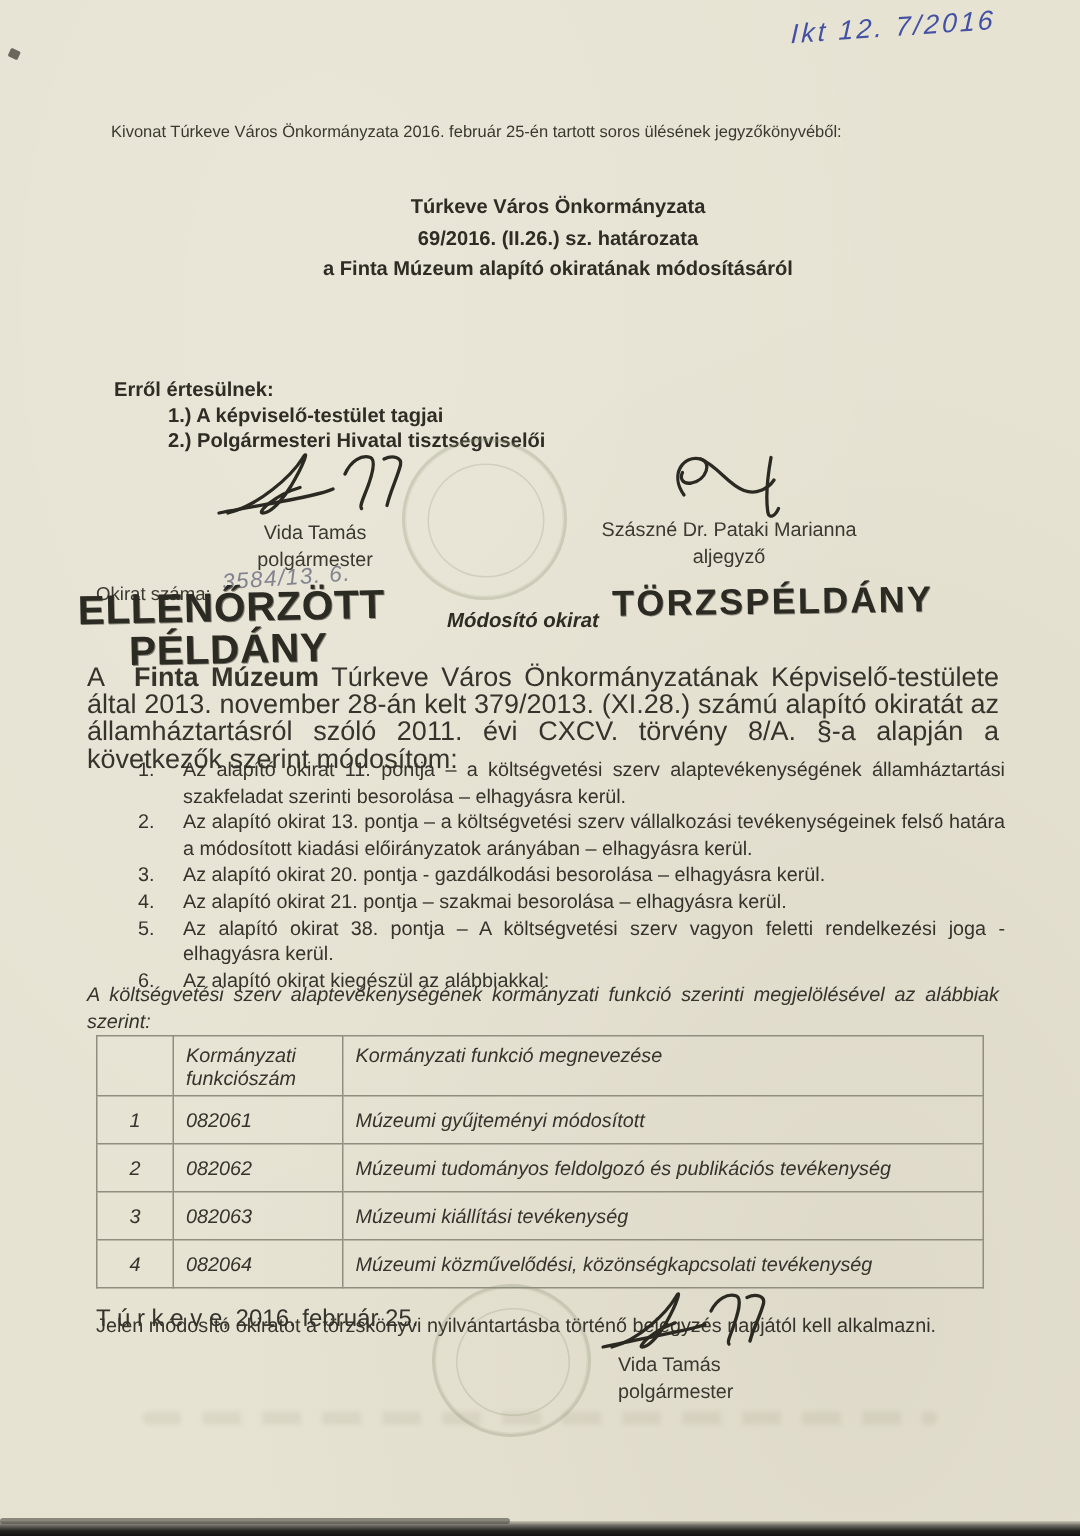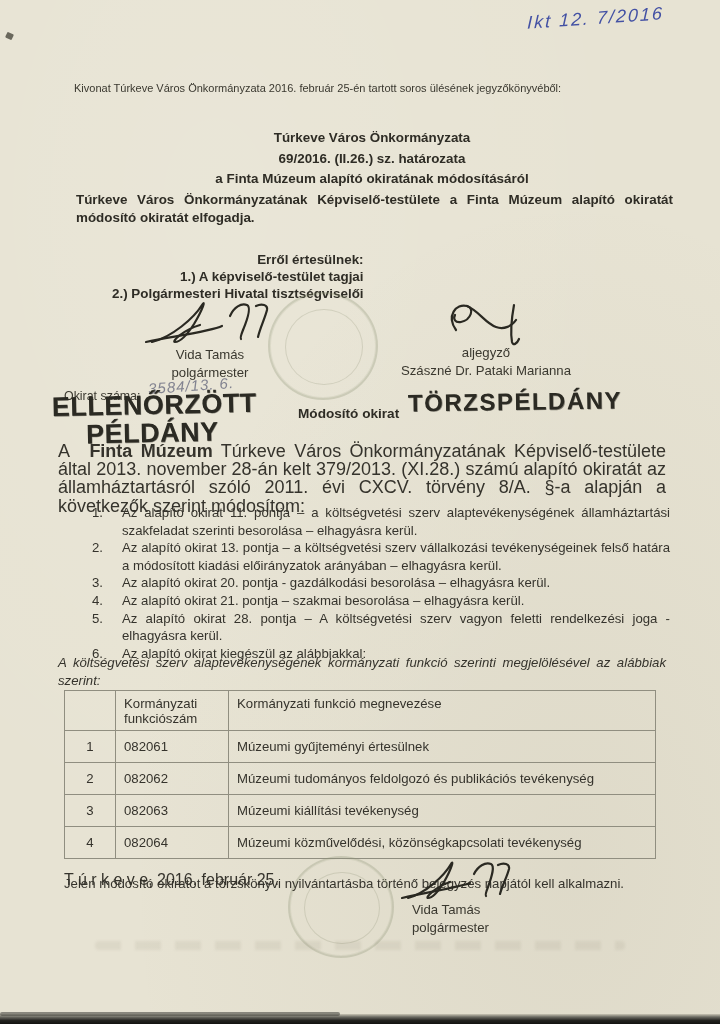--- a/index.html
+++ b/index.html
@@ -32,21 +32,21 @@
     white-space:nowrap;
   }
 
   .kivonat{left:74px;top:82px;font-size:11px;color:#3a382f;white-space:nowrap;}
 
   .title-block{left:0;top:128px;width:720px;font-size:13.4px;line-height:20.5px;color:#2e2c25;}
 
   .accept-para{left:64px;top:191px;width:597px;font-size:13.4px;line-height:17.6px;color:#2e2c25;}
   .accept-para div{margin:0;}
 
-  .notify{left:64px;top:251px;font-size:13.4px;line-height:17.2px;color:#2e2c25;text-align:right;}
+  .notify{left:64px;top:251px;font-size:13.4px;line-height:17.2px;color:#2e2c25;}
   .notify .items{margin-left:36px;}
 
   .sig-name{font-size:13.2px;line-height:18px;color:#3a382f;}
 
   .sig-svg path{fill:none;stroke:#2a2922;stroke-width:2.2;stroke-linecap:round;}
 
   .stamp-circle{
     border-radius:50%;
     border:2px solid rgba(140,145,115,0.30);
     box-shadow:inset 0 0 0 1px rgba(140,145,115,0.12);
@@ -69,21 +69,21 @@
 
   .stamp{color:#2b2a23;font-weight:bold;white-space:nowrap;}
   .stamp-ellenorzott{
     left:52px;top:391px;width:200px;
     font-size:27px;line-height:28px;
     text-align:center;
     transform:rotate(-1.2deg);
     letter-spacing:0.5px;
     text-shadow:0.6px 0.6px 0 rgba(43,42,35,0.55);
   }
-  .deed-heading{left:298px;top:406px;font-size:13.6px;font-weight:bold;color:#2e2c25;white-space:nowrap;}
+  .deed-heading{left:298px;top:406px;font-size:13.6px;font-weight:bold;color:#2e2c25;white-space:nowrap;font-style:italic;}
   .stamp-torzs{
     left:408px;top:388px;
     font-size:24px;
     letter-spacing:1.5px;
     transform:rotate(-0.8deg);
     text-shadow:0.6px 0.6px 0 rgba(43,42,35,0.5);
   }
 
   .deed-intro{left:58px;top:442px;width:608px;font-size:18px;line-height:18.2px;}
   .deed-list{left:92px;top:504px;width:578px;font-size:13.2px;line-height:17.6px;}
@@ -95,20 +95,21 @@
   table.funkcio{
     left:64px;top:690px;
     border-collapse:collapse;
     width:592px;
     font-size:13.2px;color:#35332c;
   }
   table.funkcio td{
     border:1.5px solid #908e80;
     padding:4px 8px;
     vertical-align:middle;
+    font-style:italic;
   }
   table.funkcio .c-idx{width:34px;text-align:center;}
   table.funkcio .c-num{width:96px;}
   table.funkcio tr{height:32px;}
   table.funkcio tr.head{height:40px;vertical-align:top;}
   table.funkcio tr.head td{vertical-align:top;padding-top:5px;}
 
   .closing-line{left:64px;top:876px;font-size:13.2px;white-space:nowrap;}
   .date-line{left:64px;top:871px;font-size:16px;white-space:nowrap;}
 
@@ -142,21 +143,20 @@
 
   <div class="abs kivonat">Kivonat Túrkeve Város Önkormányzata 2016. február 25-én tartott soros ülésének jegyzőkönyvéből:</div>
 
   <div class="abs title-block center bold">
     <div>Túrkeve Város Önkormányzata</div>
     <div>69/2016. (II.26.) sz. határozata</div>
     <div>a Finta Múzeum alapító okiratának módosításáról</div>
   </div>
 
   <div class="abs accept-para bold">
-    <div class="justify">Túrkeve Város Önkormányzatának Képviselő-testülete a Finta Múzeum alapító okiratát módosító okiratát elfogadja.</div>
   </div>
 
   <div class="abs notify bold">
     <div>Erről értesülnek:</div>
     <div class="items">
       <div>1.) A képviselő-testület tagjai</div>
       <div>2.) Polgármesteri Hivatal tisztségviselői</div>
     </div>
   </div>
 
@@ -170,22 +170,22 @@
     <div>Vida Tamás</div>
     <div>polgármester</div>
   </div>
 
   <svg class="abs sig-svg" style="left:440px;top:300px;" width="110" height="48" viewBox="0 0 110 48">
     <path d="M16 30 C 6 16, 16 3, 27 6 C 35 8, 31 20, 21 22 C 15 23, 13 19, 15 15"></path>
     <path d="M27 6 C 39 11, 45 23, 56 27 C 64 30, 72 26, 76 20"></path>
     <path d="M74 5 C 72 16, 70 30, 72 42 C 73 46, 77 44, 79 39"></path>
   </svg>
   <div class="abs sig-name center" style="left:378px;top:344px;width:216px;">
+    <div>Szászné Dr. Pataki Marianna</div>
     <div>aljegyző</div>
-    <div>Szászné Dr. Pataki Marianna</div>
   </div>
 
   <div class="abs stamp-circle" style="left:268px;top:292px;width:106px;height:104px;">
     <div class="inner"></div>
   </div>
 
   <div class="abs okirat-line">Okirat száma:</div>
   <div class="abs okirat-number">3584/13. 6.</div>
 
   <div class="abs stamp stamp-ellenorzott">
@@ -213,41 +213,41 @@
     <div class="li">
       <span class="num">3.</span>
       <span class="txt">Az alapító okirat 20. pontja - gazdálkodási besorolása – elhagyásra kerül.</span>
     </div>
     <div class="li">
       <span class="num">4.</span>
       <span class="txt">Az alapító okirat 21. pontja – szakmai besorolása – elhagyásra kerül.</span>
     </div>
     <div class="li">
       <span class="num">5.</span>
-      <span class="txt">Az alapító okirat 28. pontja – A költségvetési szerv vagyon feletti rendelkezési joga - elhagyásra kerül.</span>
+      <span class="txt">Az alapító okirat 38. pontja – A költségvetési szerv vagyon feletti rendelkezési joga - elhagyásra kerül.</span>
     </div>
     <div class="li">
       <span class="num">6.</span>
       <span class="txt">Az alapító okirat kiegészül az alábbiakkal:</span>
     </div>
   </div>
 
   <div class="abs funkcio-intro justify">A költségvetési szerv alaptevékenységének kormányzati funkció szerinti megjelölésével az alábbiak szerint:</div>
 
   <table class="abs funkcio">
     <tbody>
         <tr class="head">
       <td class="c-idx"></td>
       <td class="c-num">Kormányzati funkciószám</td>
       <td>Kormányzati funkció megnevezése</td>
     </tr>
     <tr>
       <td class="c-idx">1</td>
       <td class="c-num">082061</td>
-      <td>Múzeumi gyűjteményi értesülnek</td>
+      <td>Múzeumi gyűjteményi módosított</td>
     </tr>
     <tr>
       <td class="c-idx">2</td>
       <td class="c-num">082062</td>
       <td>Múzeumi tudományos feldolgozó és publikációs tevékenység</td>
     </tr>
     <tr>
       <td class="c-idx">3</td>
       <td class="c-num">082063</td>
       <td>Múzeumi kiállítási tevékenység</td>

